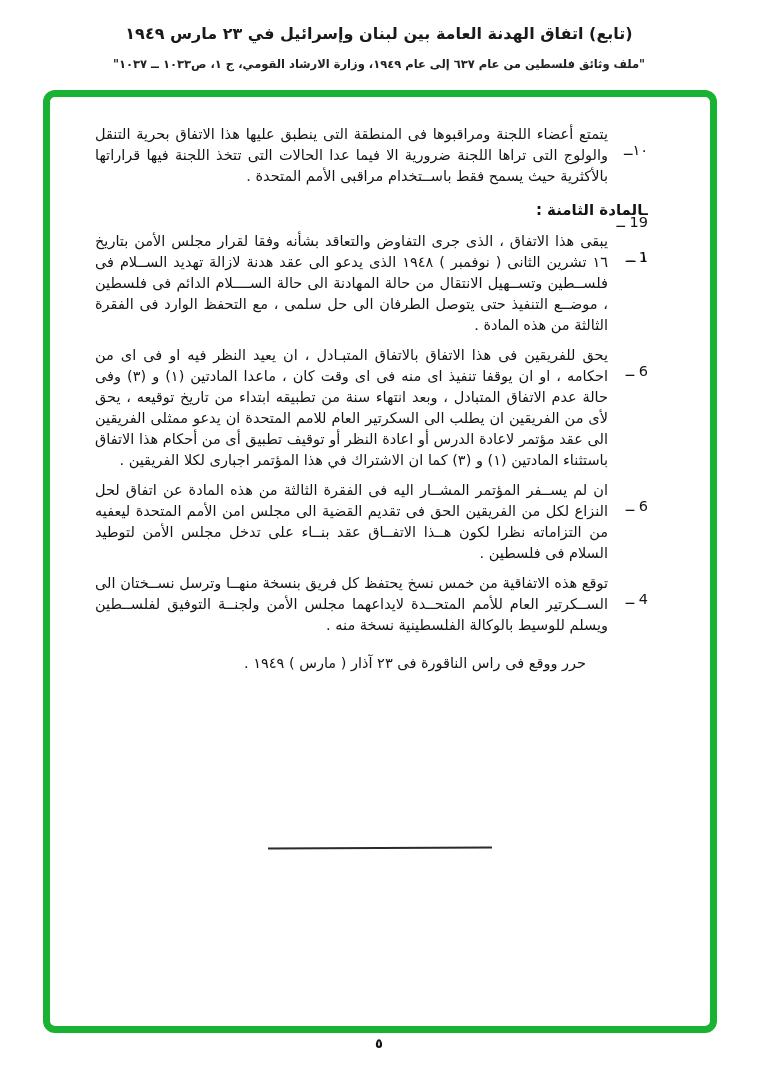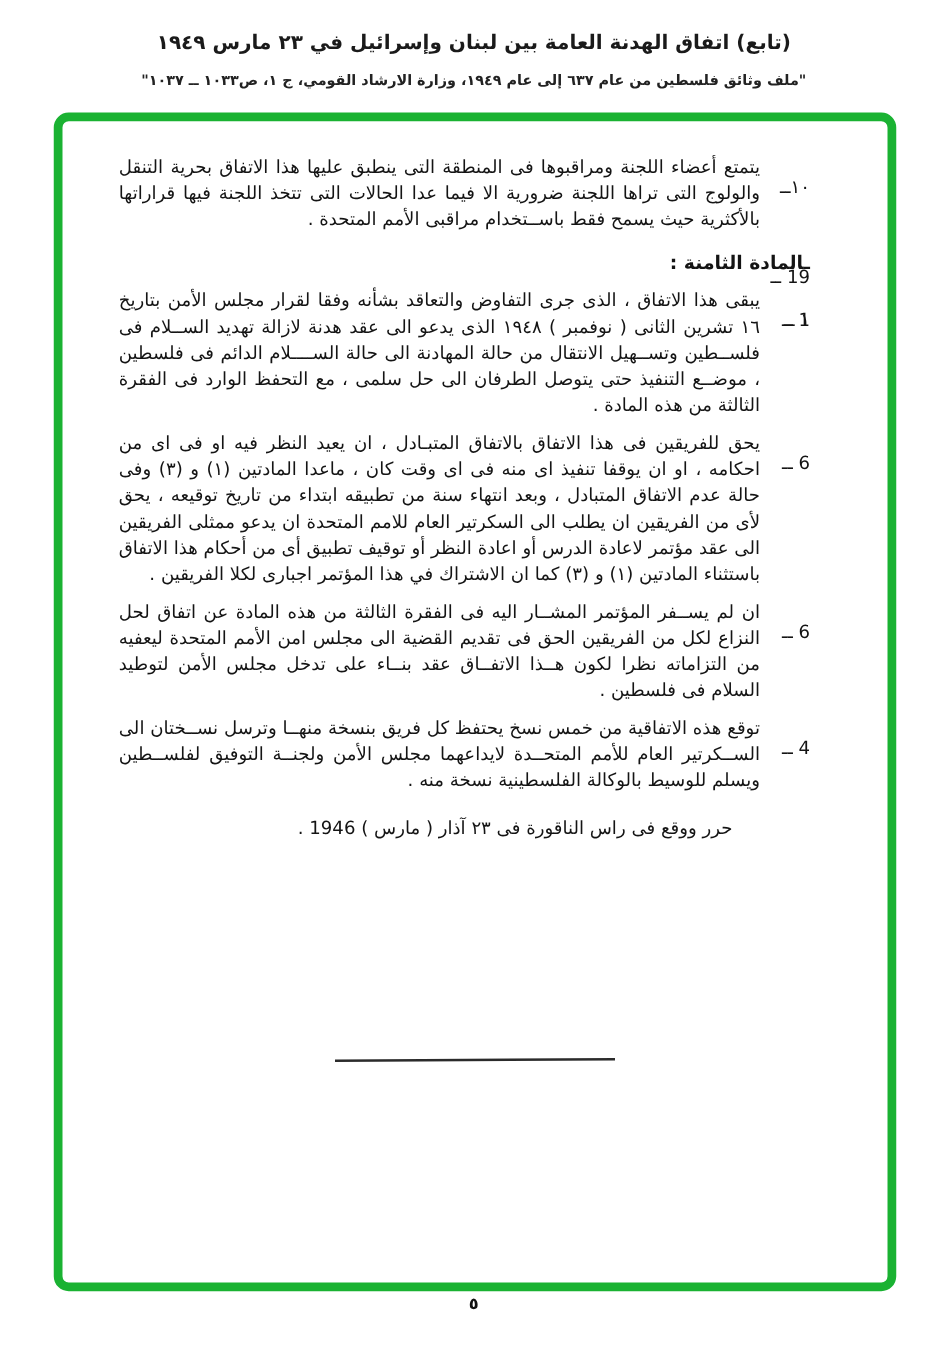--- a/index.html
+++ b/index.html
@@ -83,19 +83,19 @@
   <div class="clause">
     <span class="num">6 ــ</span>
     <span>ان لم يســفر المؤتمر المشــار اليه فى الفقرة الثالثة من هذه المادة عن اتفاق لحل النزاع لكل من الفريقين الحق فى تقديم القضية الى مجلس امن الأمم المتحدة ليعفيه من التزاماته نظرا لكون هــذا الاتفــاق عقد بنــاء على تدخل مجلس الأمن لتوطيد السلام فى فلسطين .</span>
   </div>
 
   <div class="clause">
     <span class="num">4 ــ</span>
     <span>توقع هذه الاتفاقية من خمس نسخ يحتفظ كل فريق بنسخة منهــا وترسل نســختان الى الســكرتير العام للأمم المتحــدة لايداعهما مجلس الأمن ولجنــة التوفيق لفلســطين ويسلم للوسيط بالوكالة الفلسطينية نسخة منه .</span>
   </div>
 
-  <div class="closing">حرر ووقع فى راس الناقورة فى ٢٣ آذار ( مارس ) 1946 .</div>
+  <div class="closing">حرر ووقع فى راس الناقورة فى ٢٣ آذار ( مارس ) ١٩٤٩ .</div>
 
 </div>
 
 <div class="divider"></div>
 
 <div class="page-number">٥</div>
 
 </body></html>

